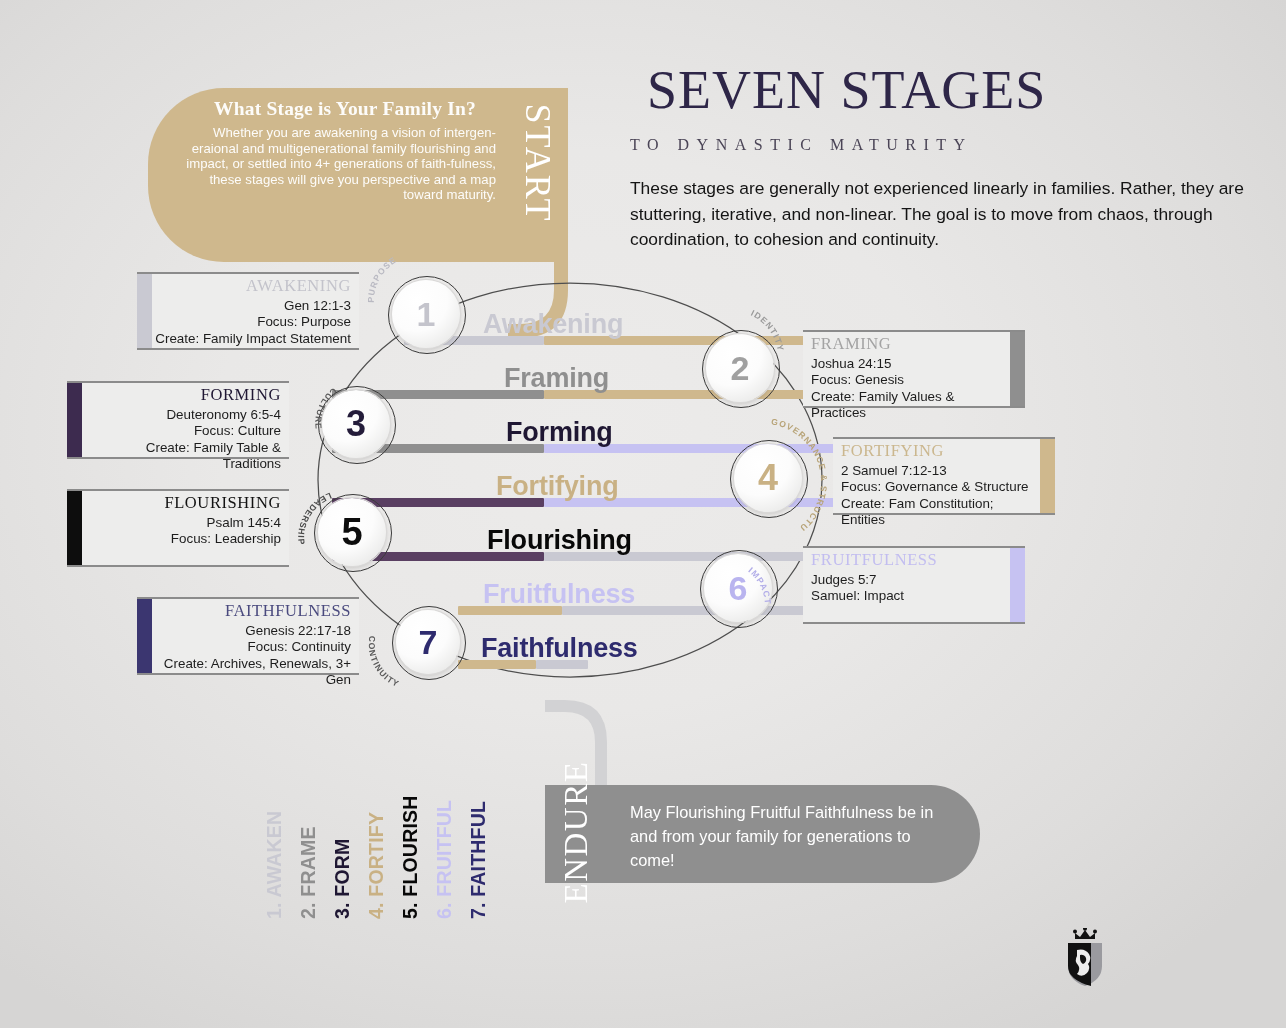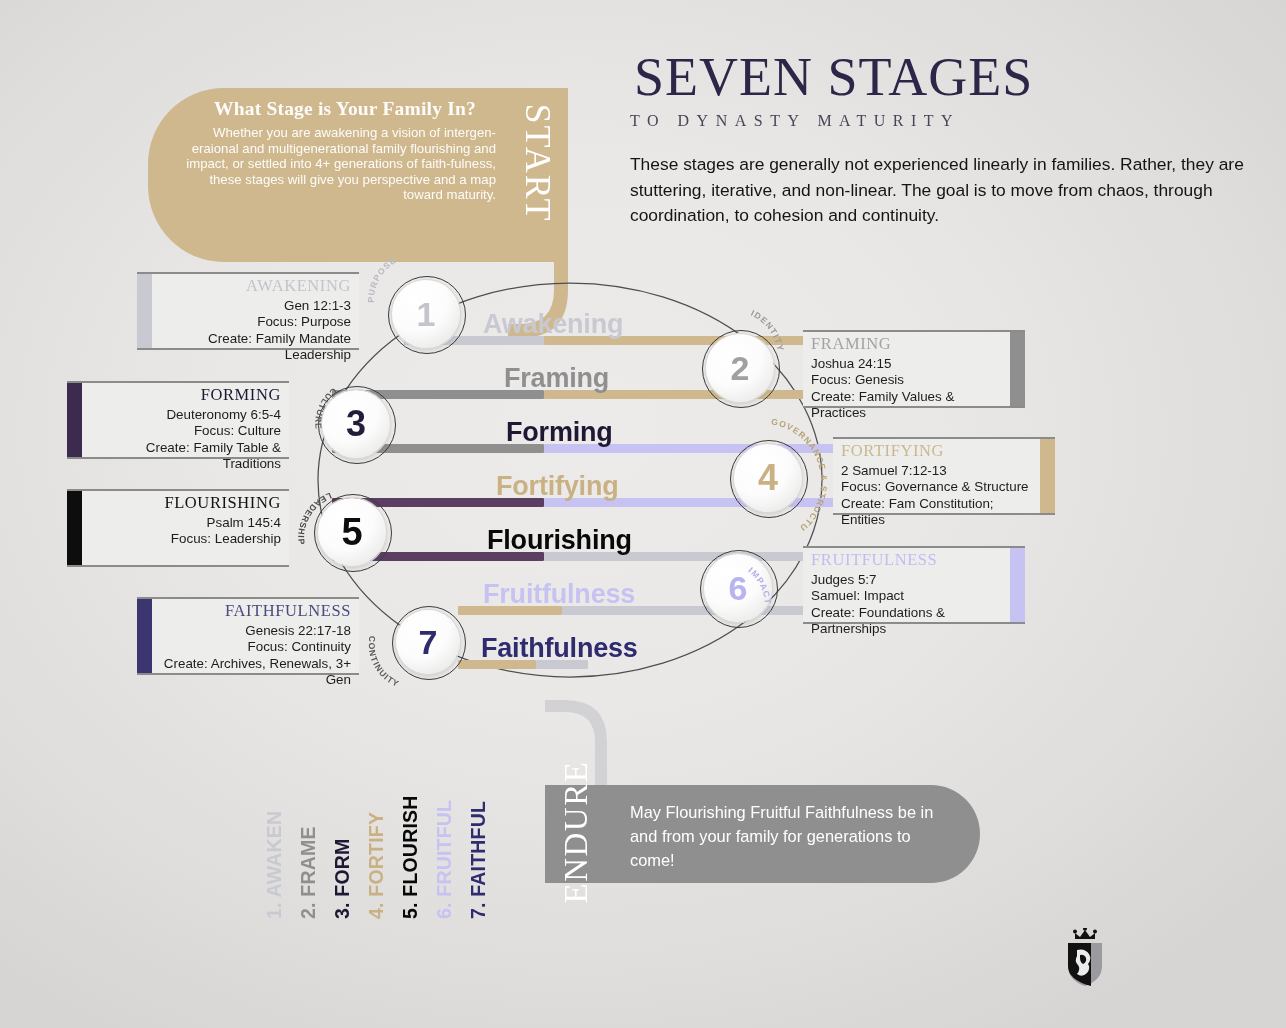--- a/index.html
+++ b/index.html
@@ -35,21 +35,21 @@
     transform:rotate(90deg);color:#ffffff;
     font-family:"Liberation Serif", serif;font-size:36px;letter-spacing:2px;font-weight:400;
   }
   
   #start-hook{left:508px;top:238px;width:60px;height:100px;}
 
   
   #title-block{left:630px;top:44px;width:620px;}
   #main-title{
     font-family:"Liberation Serif", serif;font-size:54px;color:#2e2648;
-    margin:4px;letter-spacing:1px;line-height:58px;font-weight:400;
+    margin:17px;letter-spacing:1px;line-height:58px;font-weight:400;
   }
   #sub-title{
     font-family:"Liberation Serif", serif;font-size:16px;color:#4a4456;
     letter-spacing:7.5px;margin-top:6px;
   }
   #intro-text{
     margin-top:22px;font-size:17.4px;line-height:25.5px;color:#141414;font-weight:400;
   }
 
   
@@ -130,21 +130,21 @@
     <div id="start-word">START</div>
   </div>
   <div class="abs" id="start-hook">
     <svg width="60" height="100" viewBox="0 0 60 100">
       <path d="M0,0 L60,0 L60,52 Q60,100 12,100 L0,100 L0,86 L12,86 Q46,86 46,52 L46,0 Z" fill="#cfb88d"></path>
     </svg>
   </div>
 
   <div class="abs" id="title-block">
     <div id="main-title">SEVEN STAGES</div>
-    <div id="sub-title">TO DYNASTY MATURITY</div>
+    <div id="sub-title">TO DYNASTIC MATURITY</div>
     <div id="intro-text">These stages are generally not experienced linearly in families. Rather, they are stuttering, iterative, and non-linear.  The goal is to move from chaos, through coordination, to cohesion and continuity.</div>
   </div>
 
   <svg class="abs" style="left:300px;top:260px;" width="540" height="440" viewBox="0 0 540 440">
     <ellipse cx="270" cy="220" rx="252" ry="197" fill="none" stroke="#4e4e4e" stroke-width="1.25"></ellipse>
   </svg>
 
   <div class="bar-row" style="left:404px;top:336px;">
     <div class="bar" id="b1a" style="width: 140px; background: rgb(201, 201, 210);"></div>
     <div class="bar" id="b1b" style="width: 320px; background: rgb(207, 184, 141);"></div>
@@ -272,21 +272,21 @@
 
   <div class="abs" style="left:137px;top:272px;width:222px;height:78px;">
     <div class="card-top" style="left:0;top:0;width:222px;"></div>
     <div class="card-bot" style="left:0;bottom:0;width:222px;"></div>
     <div class="card" style="left:0;top:2px;width:222px;height:74px;"></div>
     <div class="card-accent" id="a1" style="left: 0px; top: 2px; height: 74px; background: rgb(201, 201, 210);"></div>
     <div class="card-inner" style="left:18px;top:4px;width:196px;text-align:right;">
       <div class="card-head" id="h1" style="color: rgb(195, 195, 203);">AWAKENING</div>
       <div class="card-line">Gen 12:1-3</div>
       <div class="card-line">Focus: Purpose</div>
-      <div class="card-line">Create: Family Mandate Leadership</div>
+      <div class="card-line">Create: Family Impact Statement</div>
     </div>
   </div>
 
   <div class="abs" style="left:67px;top:381px;width:222px;height:78px;">
     <div class="card-top" style="left:0;top:0;width:222px;"></div>
     <div class="card-bot" style="left:0;bottom:0;width:222px;"></div>
     <div class="card" style="left:0;top:2px;width:222px;height:74px;"></div>
     <div class="card-accent" id="a3" style="left: 0px; top: 2px; height: 74px; background: rgb(61, 43, 79);"></div>
     <div class="card-inner" style="left:18px;top:4px;width:196px;text-align:right;">
       <div class="card-head" id="h3" style="color: rgb(31, 23, 51);">FORMING</div>
@@ -349,21 +349,20 @@
 
   <div class="abs" style="left:803px;top:546px;width:222px;height:78px;">
     <div class="card-top" style="left:0;top:0;width:222px;"></div>
     <div class="card-bot" style="left:0;bottom:0;width:222px;"></div>
     <div class="card" style="left:0;top:2px;width:222px;height:74px;"></div>
     <div class="card-accent" id="a6" style="right: 0px; top: 2px; height: 74px; background: rgb(198, 194, 242);"></div>
     <div class="card-inner" style="left:8px;top:4px;width:200px;text-align:left;">
       <div class="card-head" id="h6" style="color: rgb(194, 189, 240);">FRUITFULNESS</div>
       <div class="card-line">Judges 5:7</div>
       <div class="card-line">Samuel: Impact</div>
-      <div class="card-line">Create: Foundations &amp; Partnerships</div>
     </div>
   </div>
 
   <div class="vlabel" id="v0" style="left: 286px; top: 896px; color: rgb(201, 201, 210);">1. AWAKEN</div>
   <div class="vlabel" id="v1" style="left: 320px; top: 896px; color: rgb(143, 143, 143);">2. FRAME</div>
   <div class="vlabel" id="v2" style="left: 354px; top: 896px; color: rgb(31, 23, 51);">3. FORM</div>
   <div class="vlabel" id="v3" style="left: 388px; top: 896px; color: rgb(201, 177, 132);">4. FORTIFY</div>
   <div class="vlabel" id="v4" style="left: 422px; top: 896px; color: rgb(8, 8, 8);">5. FLOURISH</div>
   <div class="vlabel" id="v5" style="left: 456px; top: 896px; color: rgb(198, 194, 242);">6. FRUITFUL</div>
   <div class="vlabel" id="v6" style="left: 490px; top: 896px; color: rgb(46, 43, 110);">7. FAITHFUL</div>

